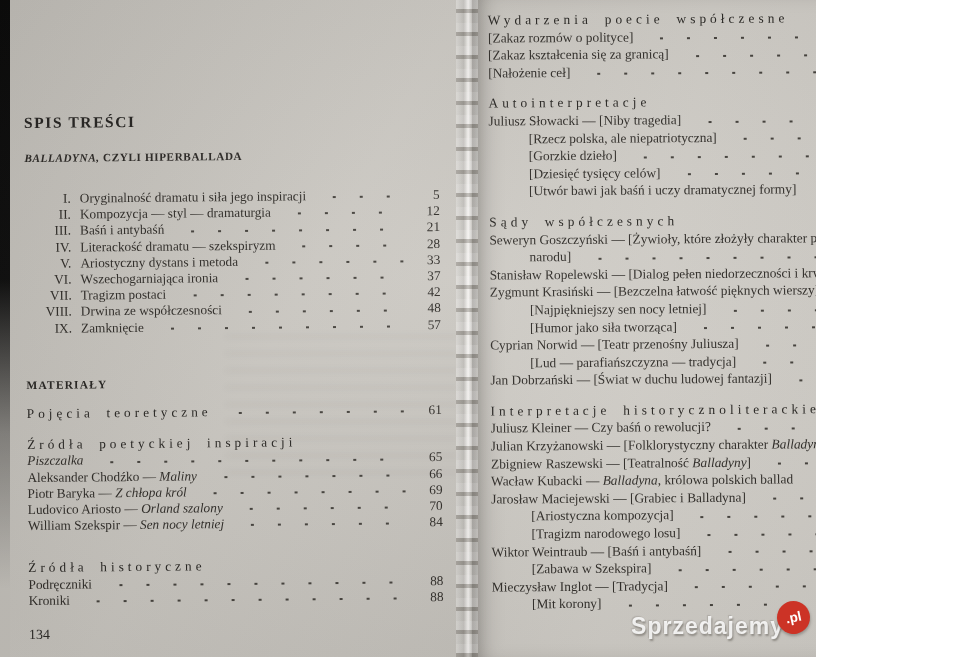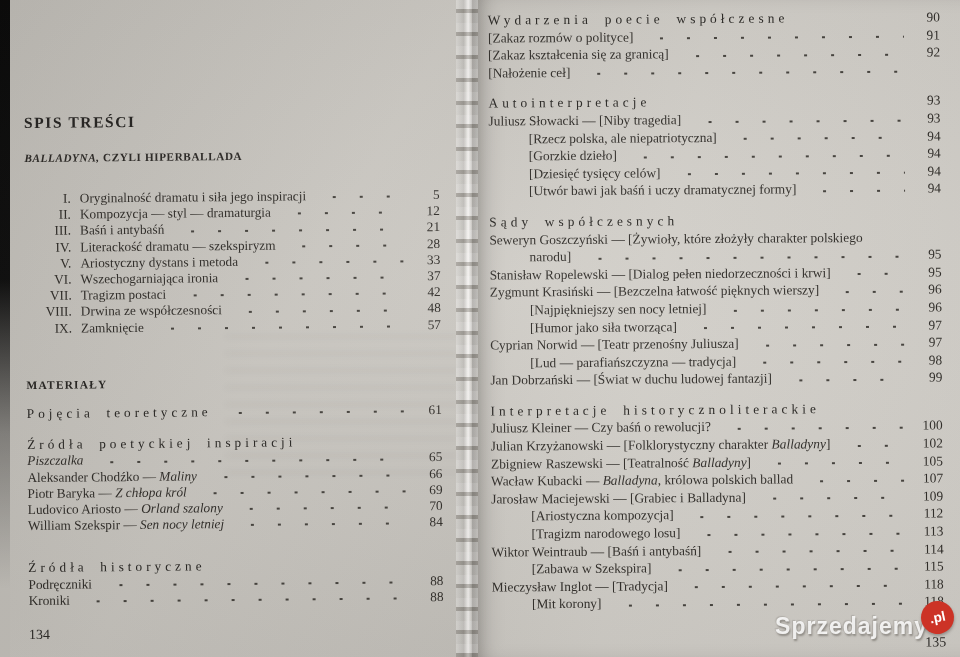--- a/index.html
+++ b/index.html
@@ -1,17 +1,17 @@
 <!DOCTYPE html>
 <html><head>
 <meta charset="utf-8">
 <style>
   html,body{margin:0;padding:0;}
   .photo{
-    position:relative;width:960px;height:657px;overflow:hidden;
+    position:relative;width:816px;height:657px;overflow:hidden;
     background:#c9c6c0;
     font-family:"Liberation Serif","DejaVu Serif",serif;
     color:#2e2b27;
   }
   
   .edge-left{
     position:absolute;left:0;top:0;width:10px;height:620px;
     background:linear-gradient(to bottom,#070707 0%,#0b0b0b 45%,rgba(11,11,11,0.35) 70%,rgba(11,11,11,0) 95%);
     z-index:5;
   }

